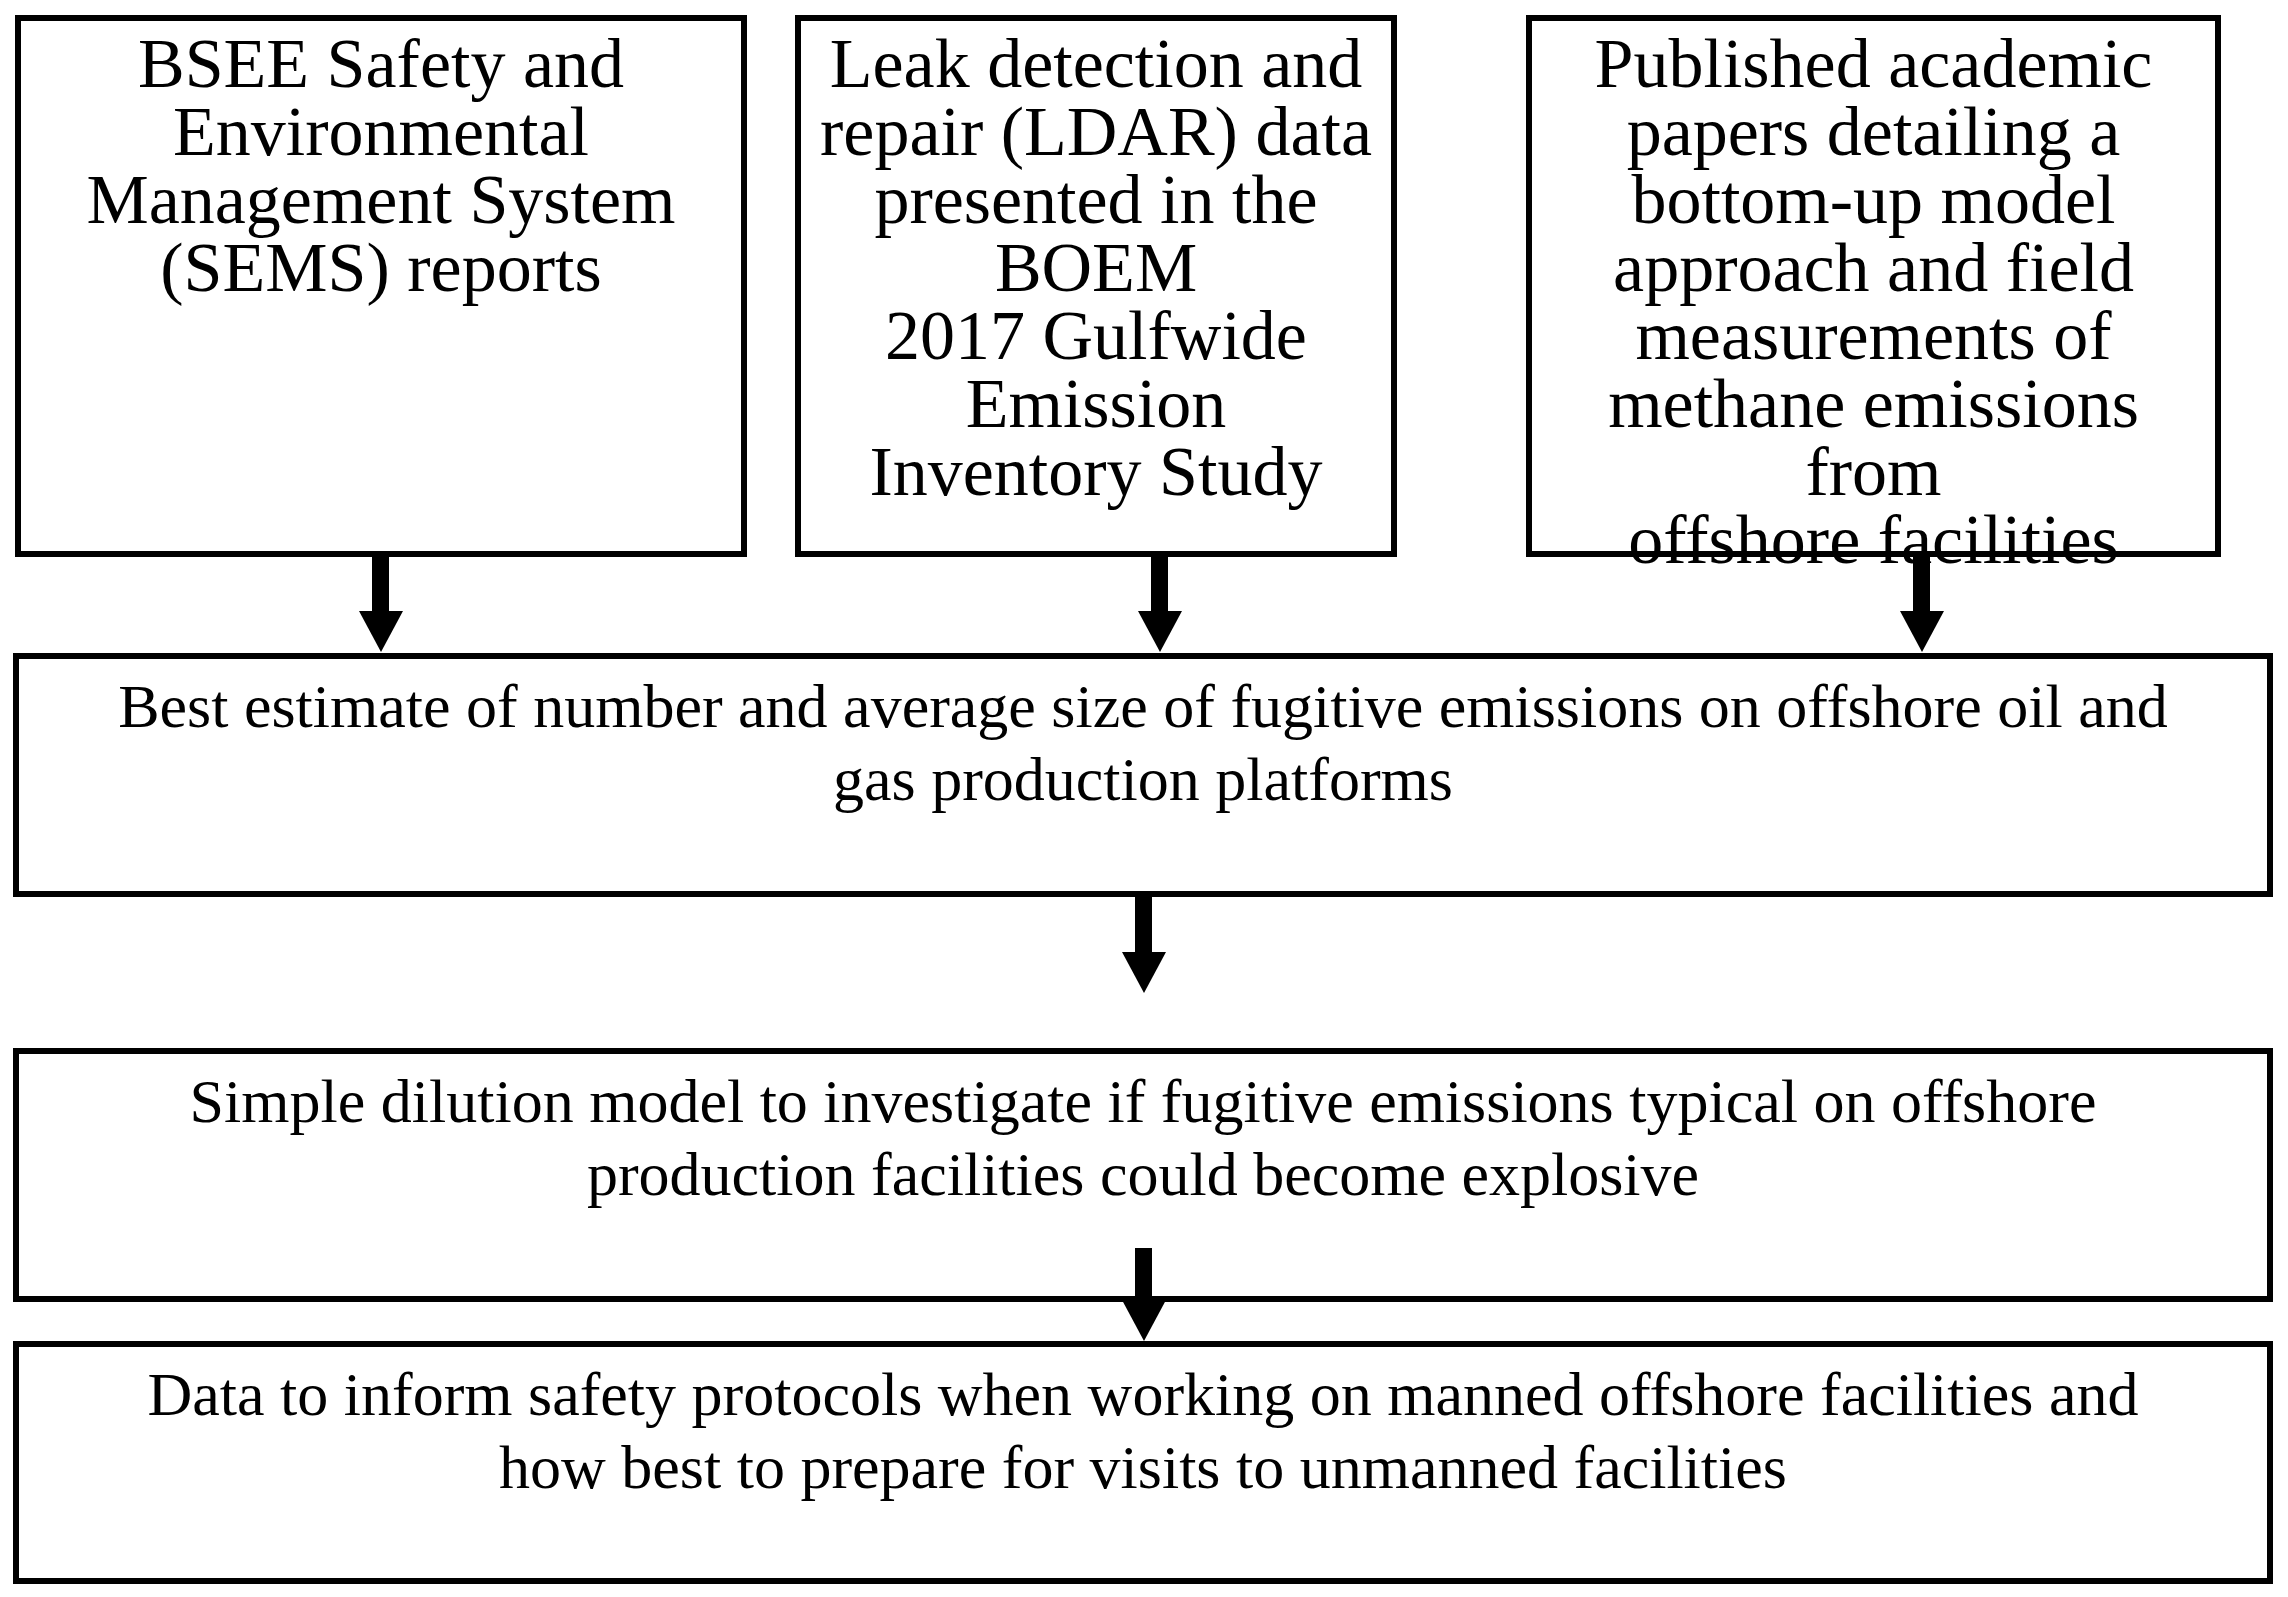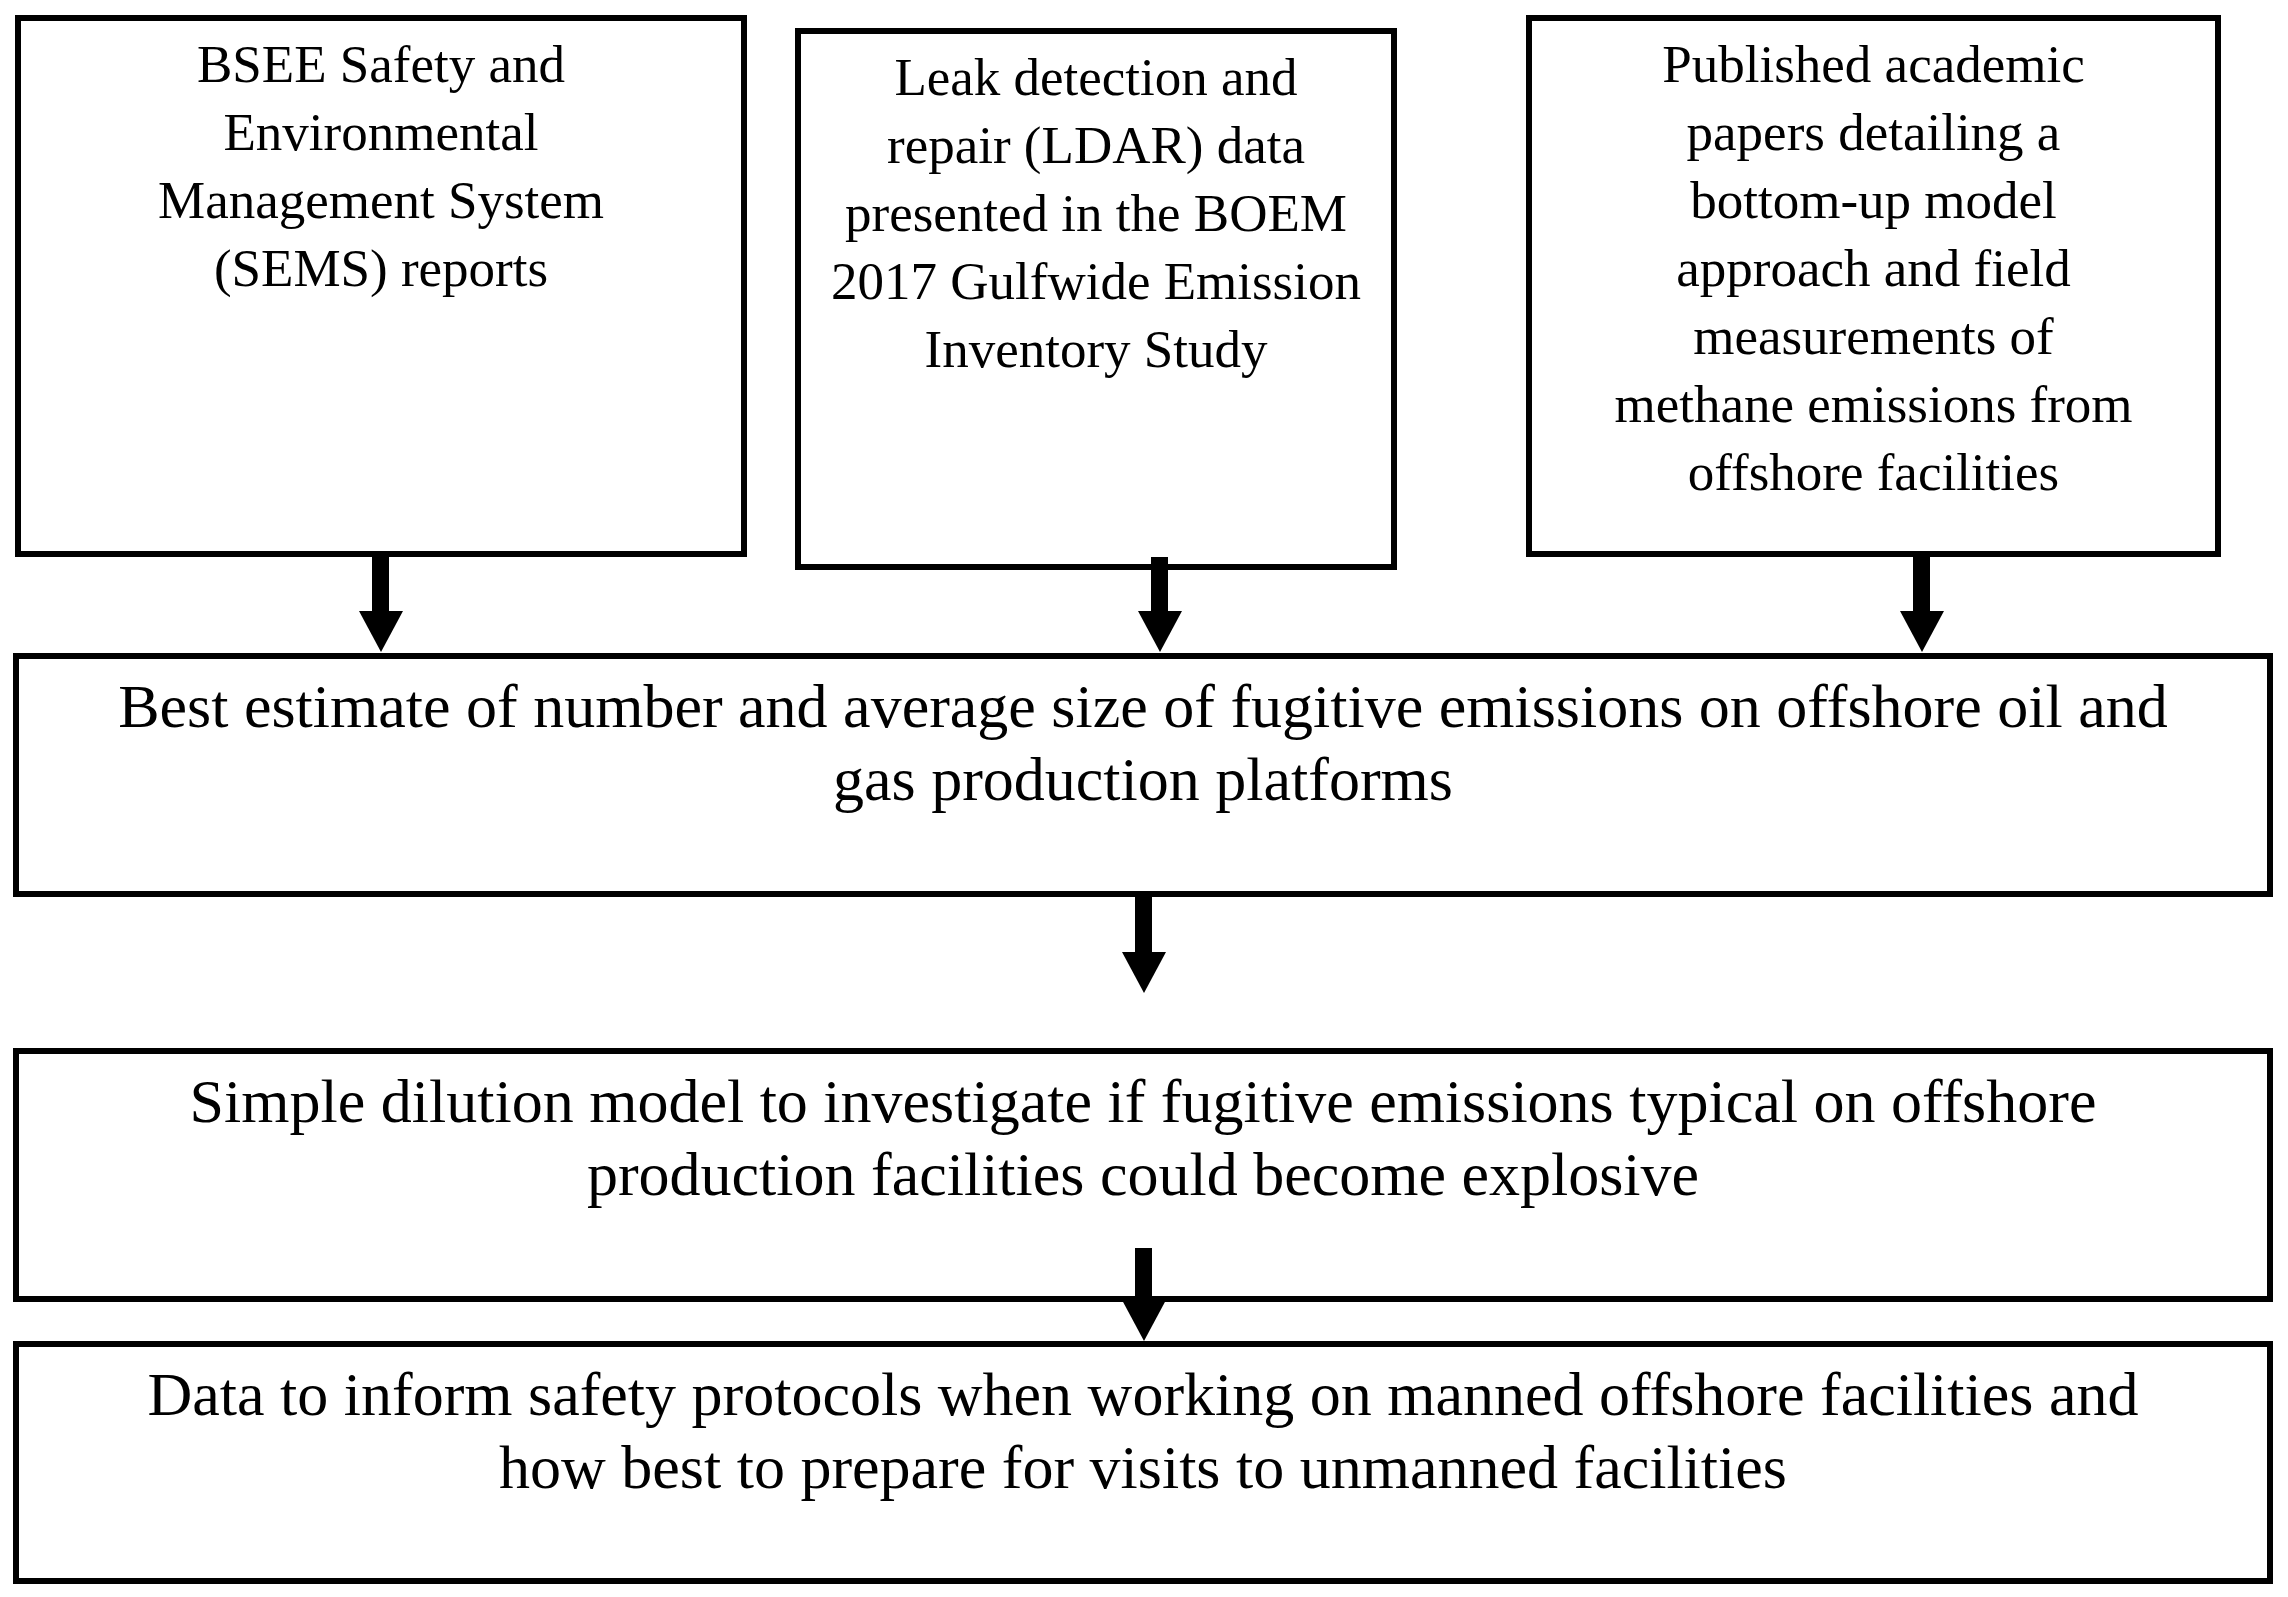--- a/index.html
+++ b/index.html
@@ -20,21 +20,21 @@
     position: absolute;
     box-sizing: border-box;
     border: 6.6px solid #000000;
     background: #ffffff;
     text-align: center;
     white-space: pre-line;
   }
   .src-box {
     top: 15px;
     height: 542px;
-    font-size: 53px;
+    font-size: 70px;
     line-height: 68px;
     padding: 9.4px 11.3px 0 11.3px;
   }
   .wide-box {
     left: 13px;
     width: 2260px;
     font-size: 62px;
     line-height: 73px;
     padding: 11.3px 19px 0 19px;
   }
@@ -61,21 +61,21 @@
 </head>
 <body>
 
 <div id="canvas">
 
   <div class="box src-box" style="left:15px; width:732px;">BSEE Safety and
 Environmental
 Management System
 (SEMS) reports</div>
 
-  <div class="box src-box" style="left:795px; width:602px;margin-top:13px;">Leak detection and
+  <div class="box src-box" style="left:795px; width:602px;">Leak detection and
 repair (LDAR) data
 presented in the BOEM
 2017 Gulfwide Emission
 Inventory Study</div>
 
   <div class="box src-box" style="left:1526px; width:695px;">Published academic
 papers detailing a
 bottom-up model
 approach and field
 measurements of

